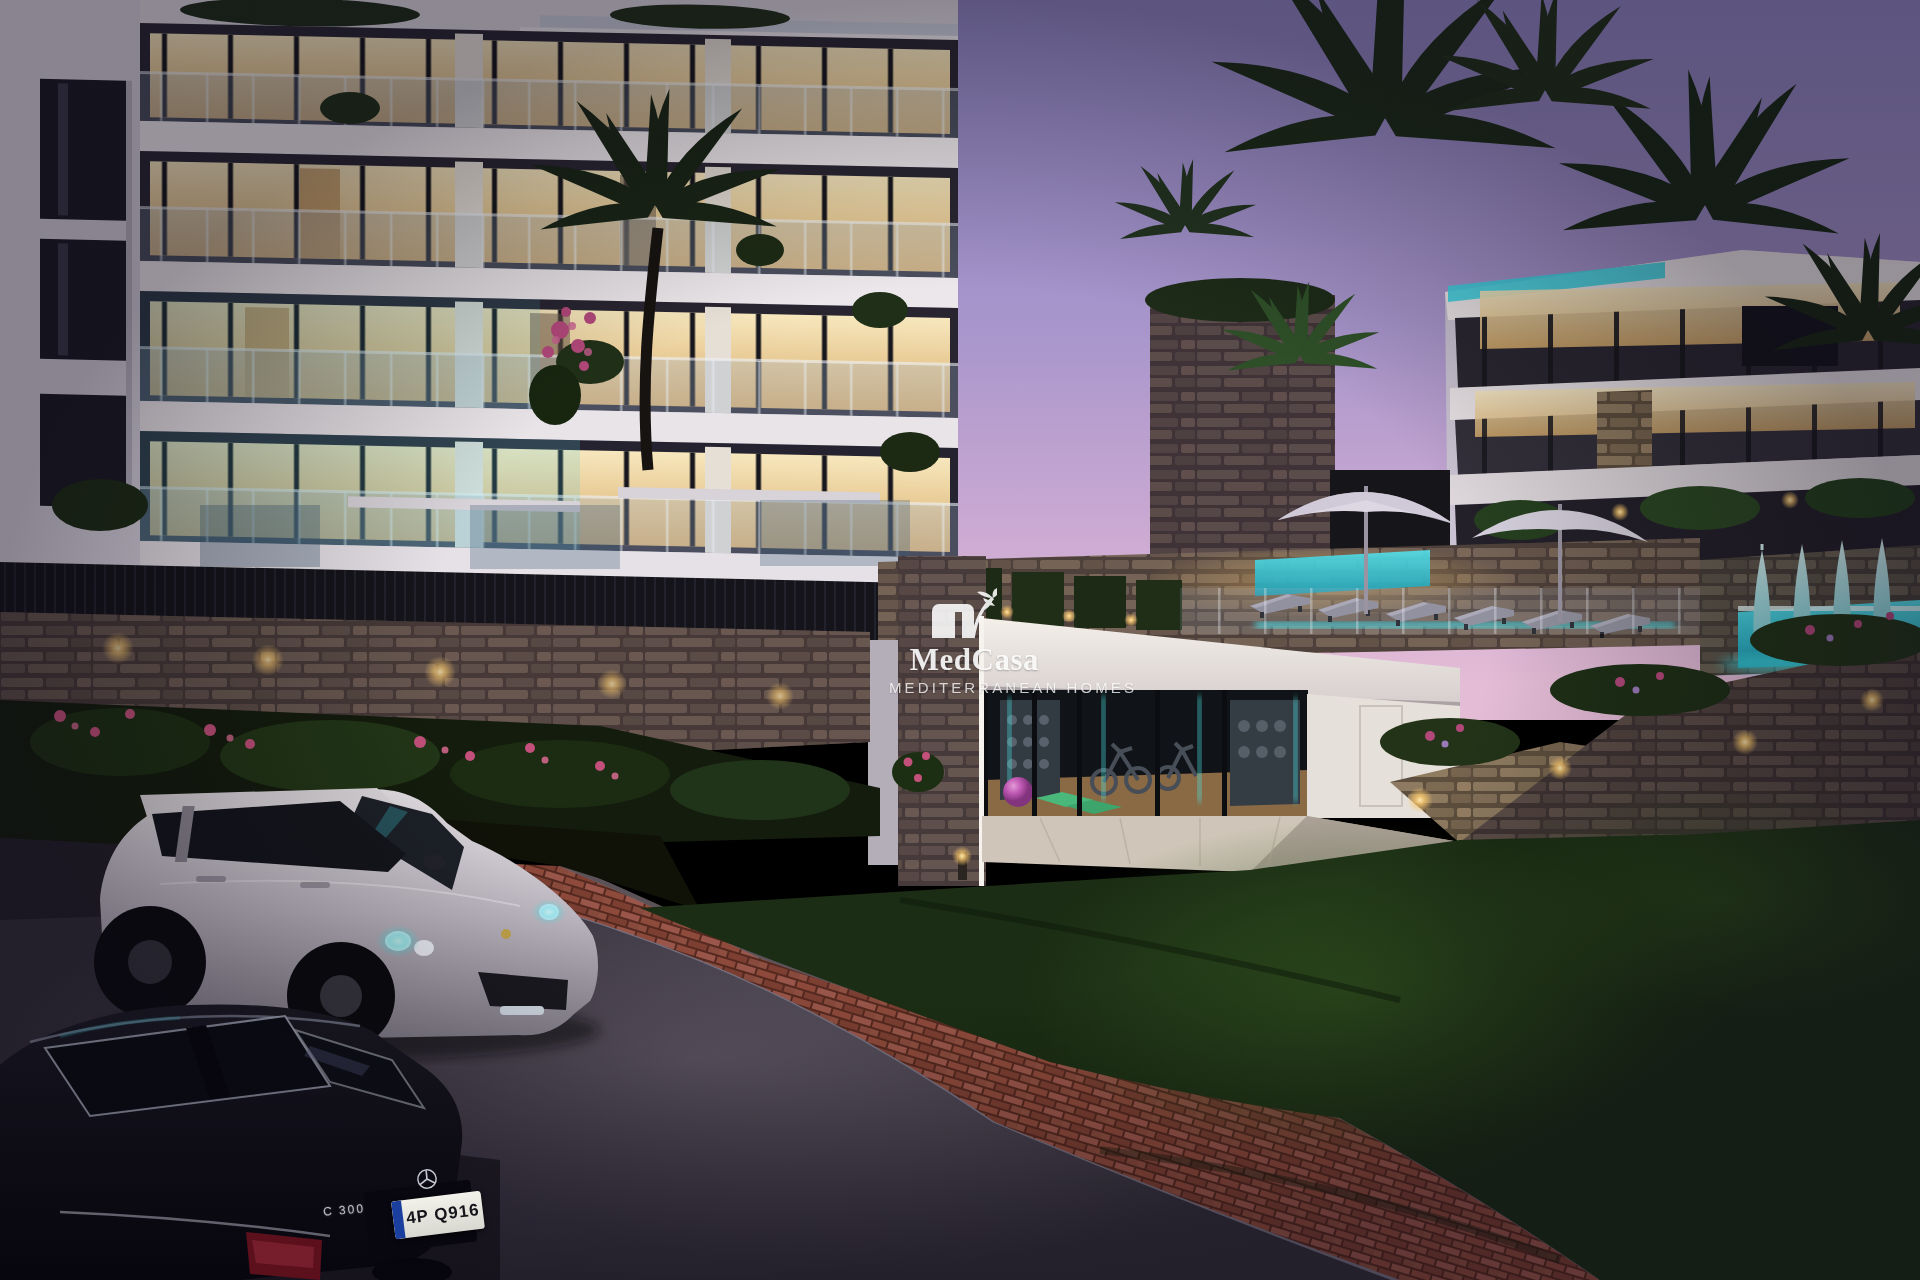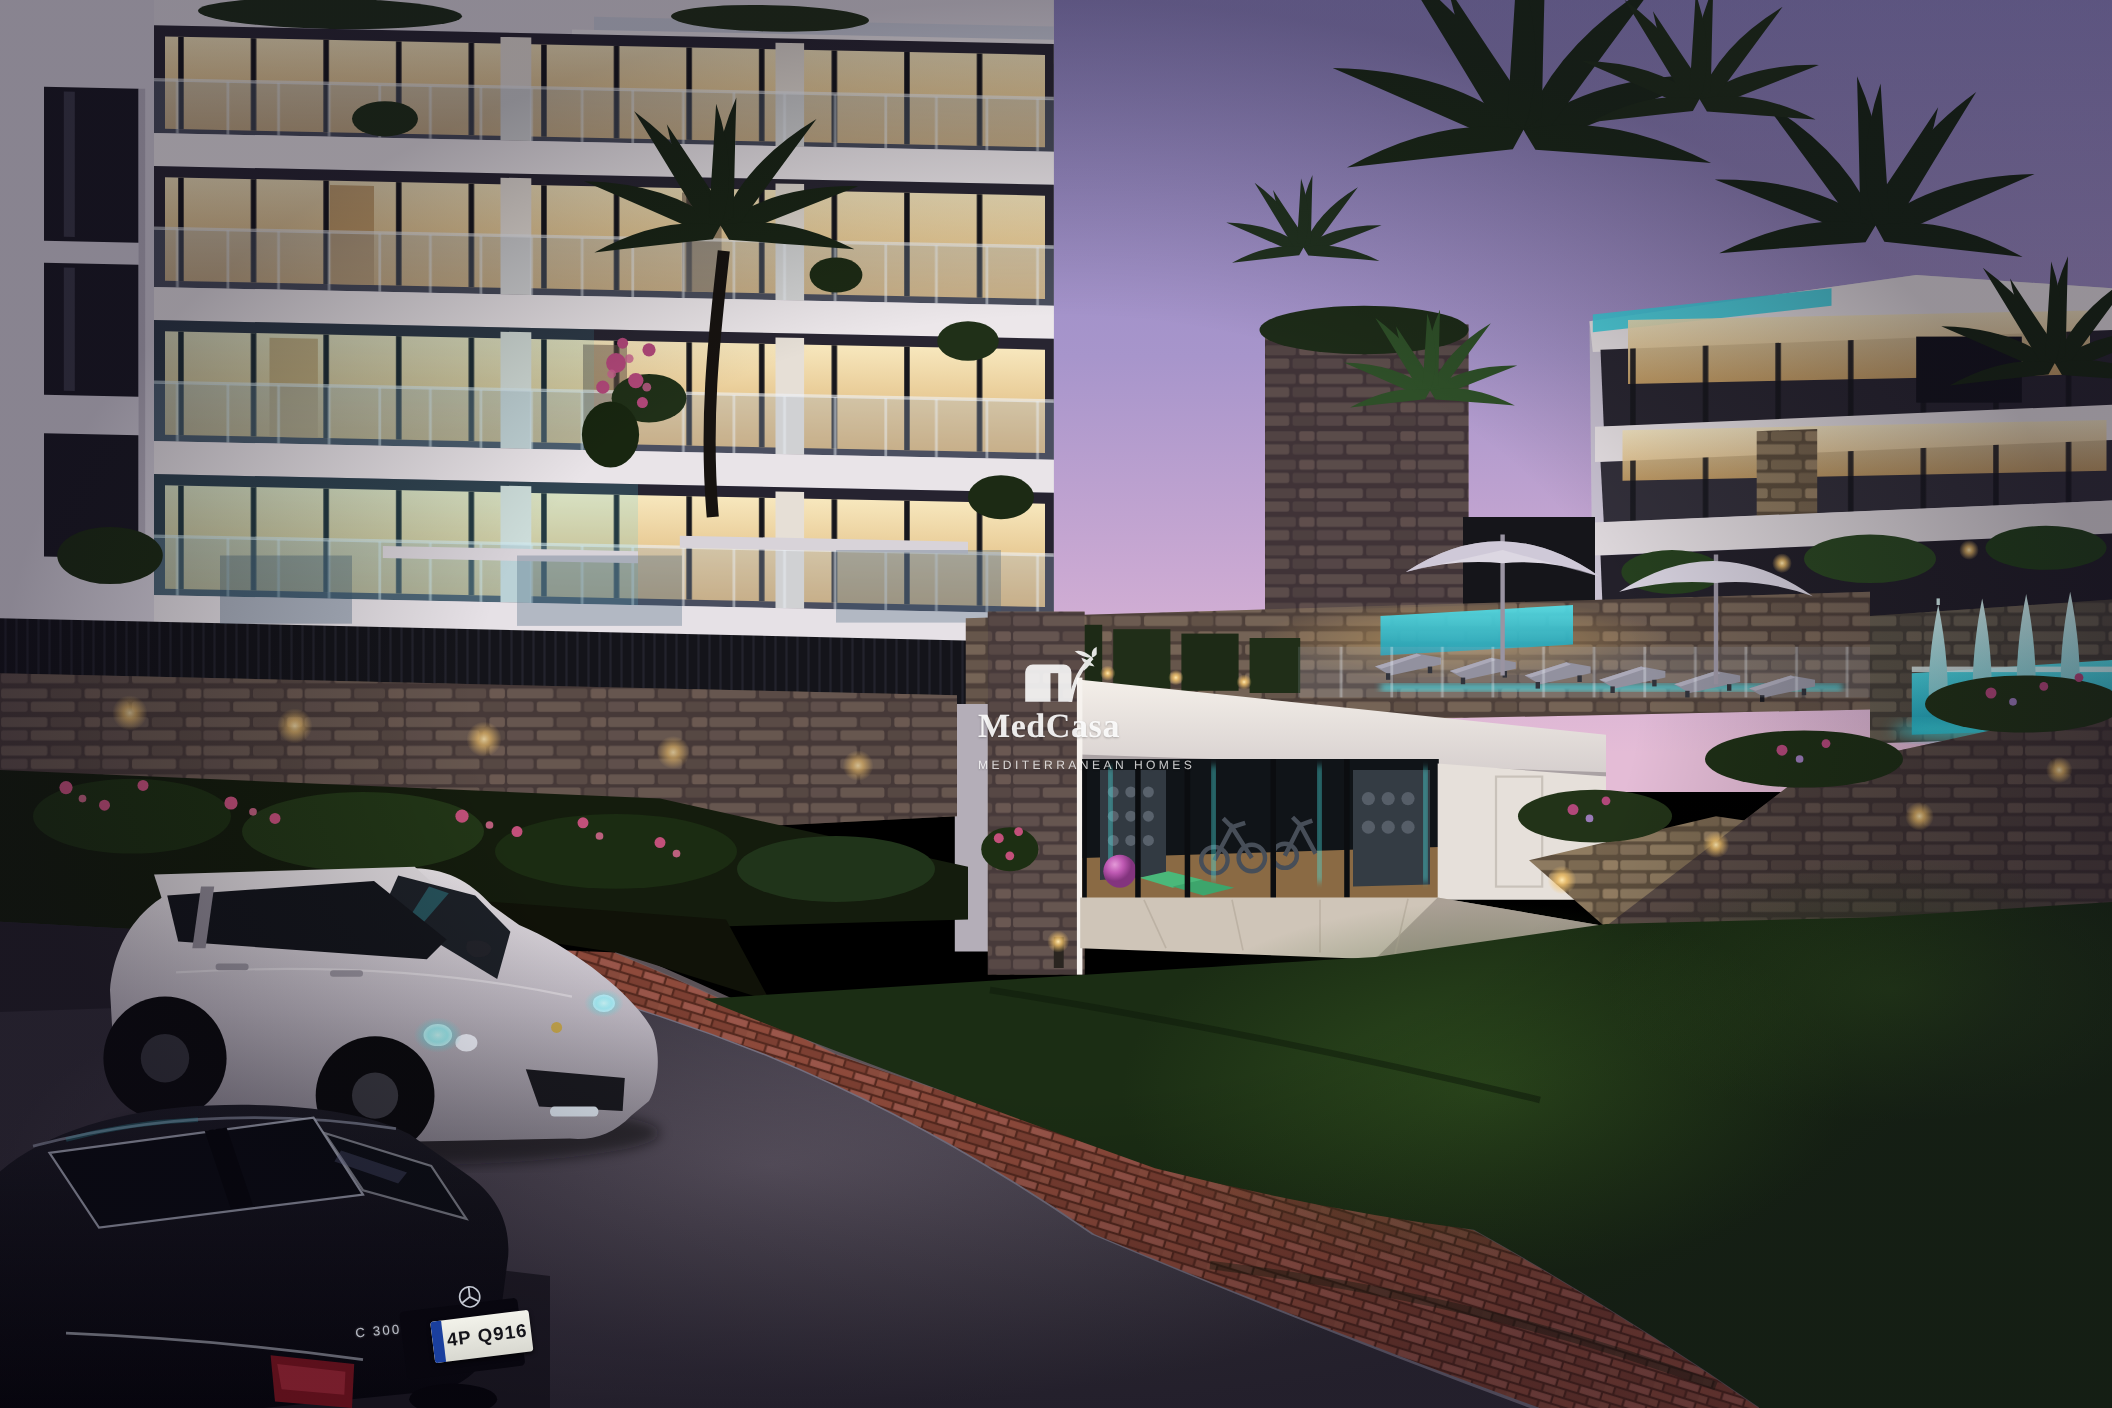--- a/index.html
+++ b/index.html
@@ -1,23 +1,23 @@
 <!DOCTYPE html>
 <html><head>
 <meta charset="utf-8">
 <style>
   html,body{margin:0;padding:0;background:#000;}
   .scene{position:relative;width:1920px;height:1280px;overflow:hidden;font-family:"Liberation Sans",sans-serif;}
   .scene svg.bg{position:absolute;inset:0;width:100%;height:100%;display:block;}
   
-  .watermark{position:absolute;left:889px;top:586px;width:150px;text-align:left;color:rgba(255,255,255,.9);
+  .watermark{position:absolute;left:889px;top:586px;width:150px;text-align:right;color:rgba(255,255,255,.9);
     text-shadow:0 1px 2px rgba(0,0,0,.25);pointer-events:none;}
   .watermark .logo{display:block;margin:0 auto 2px auto;opacity:.88;}
   .watermark .brand{font-family:"Liberation Serif",serif;font-size:31px;font-weight:bold;letter-spacing:.5px;line-height:1.02;}
-  .watermark .tagline{font-size:11px;letter-spacing:3.1px;margin-top:14px;opacity:.85;white-space:nowrap;}
+  .watermark .tagline{font-size:15px;letter-spacing:3.1px;margin-top:3px;opacity:.85;white-space:nowrap;}
   
   .plate{position:absolute;left:393px;top:1196px;width:90px;height:38px;background:linear-gradient(#f2f2ea,#d8d8d0);
     border-radius:3px;transform:rotate(-7deg);display:flex;align-items:center;box-shadow:0 2px 4px rgba(0,0,0,.6);overflow:hidden;}
   .plate .eu{width:10px;height:100%;background:#1a3f9e;}
   .plate .num{flex:1;text-align:center;font-weight:bold;font-size:17px;letter-spacing:1px;color:#14141a;
     font-family:"Liberation Sans",sans-serif;}
   .badge-c300{position:absolute;left:323px;top:1203px;color:#c8ccd6;font-size:12px;letter-spacing:2px;
     transform:rotate(-5deg);opacity:.92;text-shadow:0 0 2px rgba(255,255,255,.4);}
   .star{position:absolute;left:416px;top:1168px;width:22px;height:22px;transform:rotate(-6deg);opacity:.95;}
 </style>

